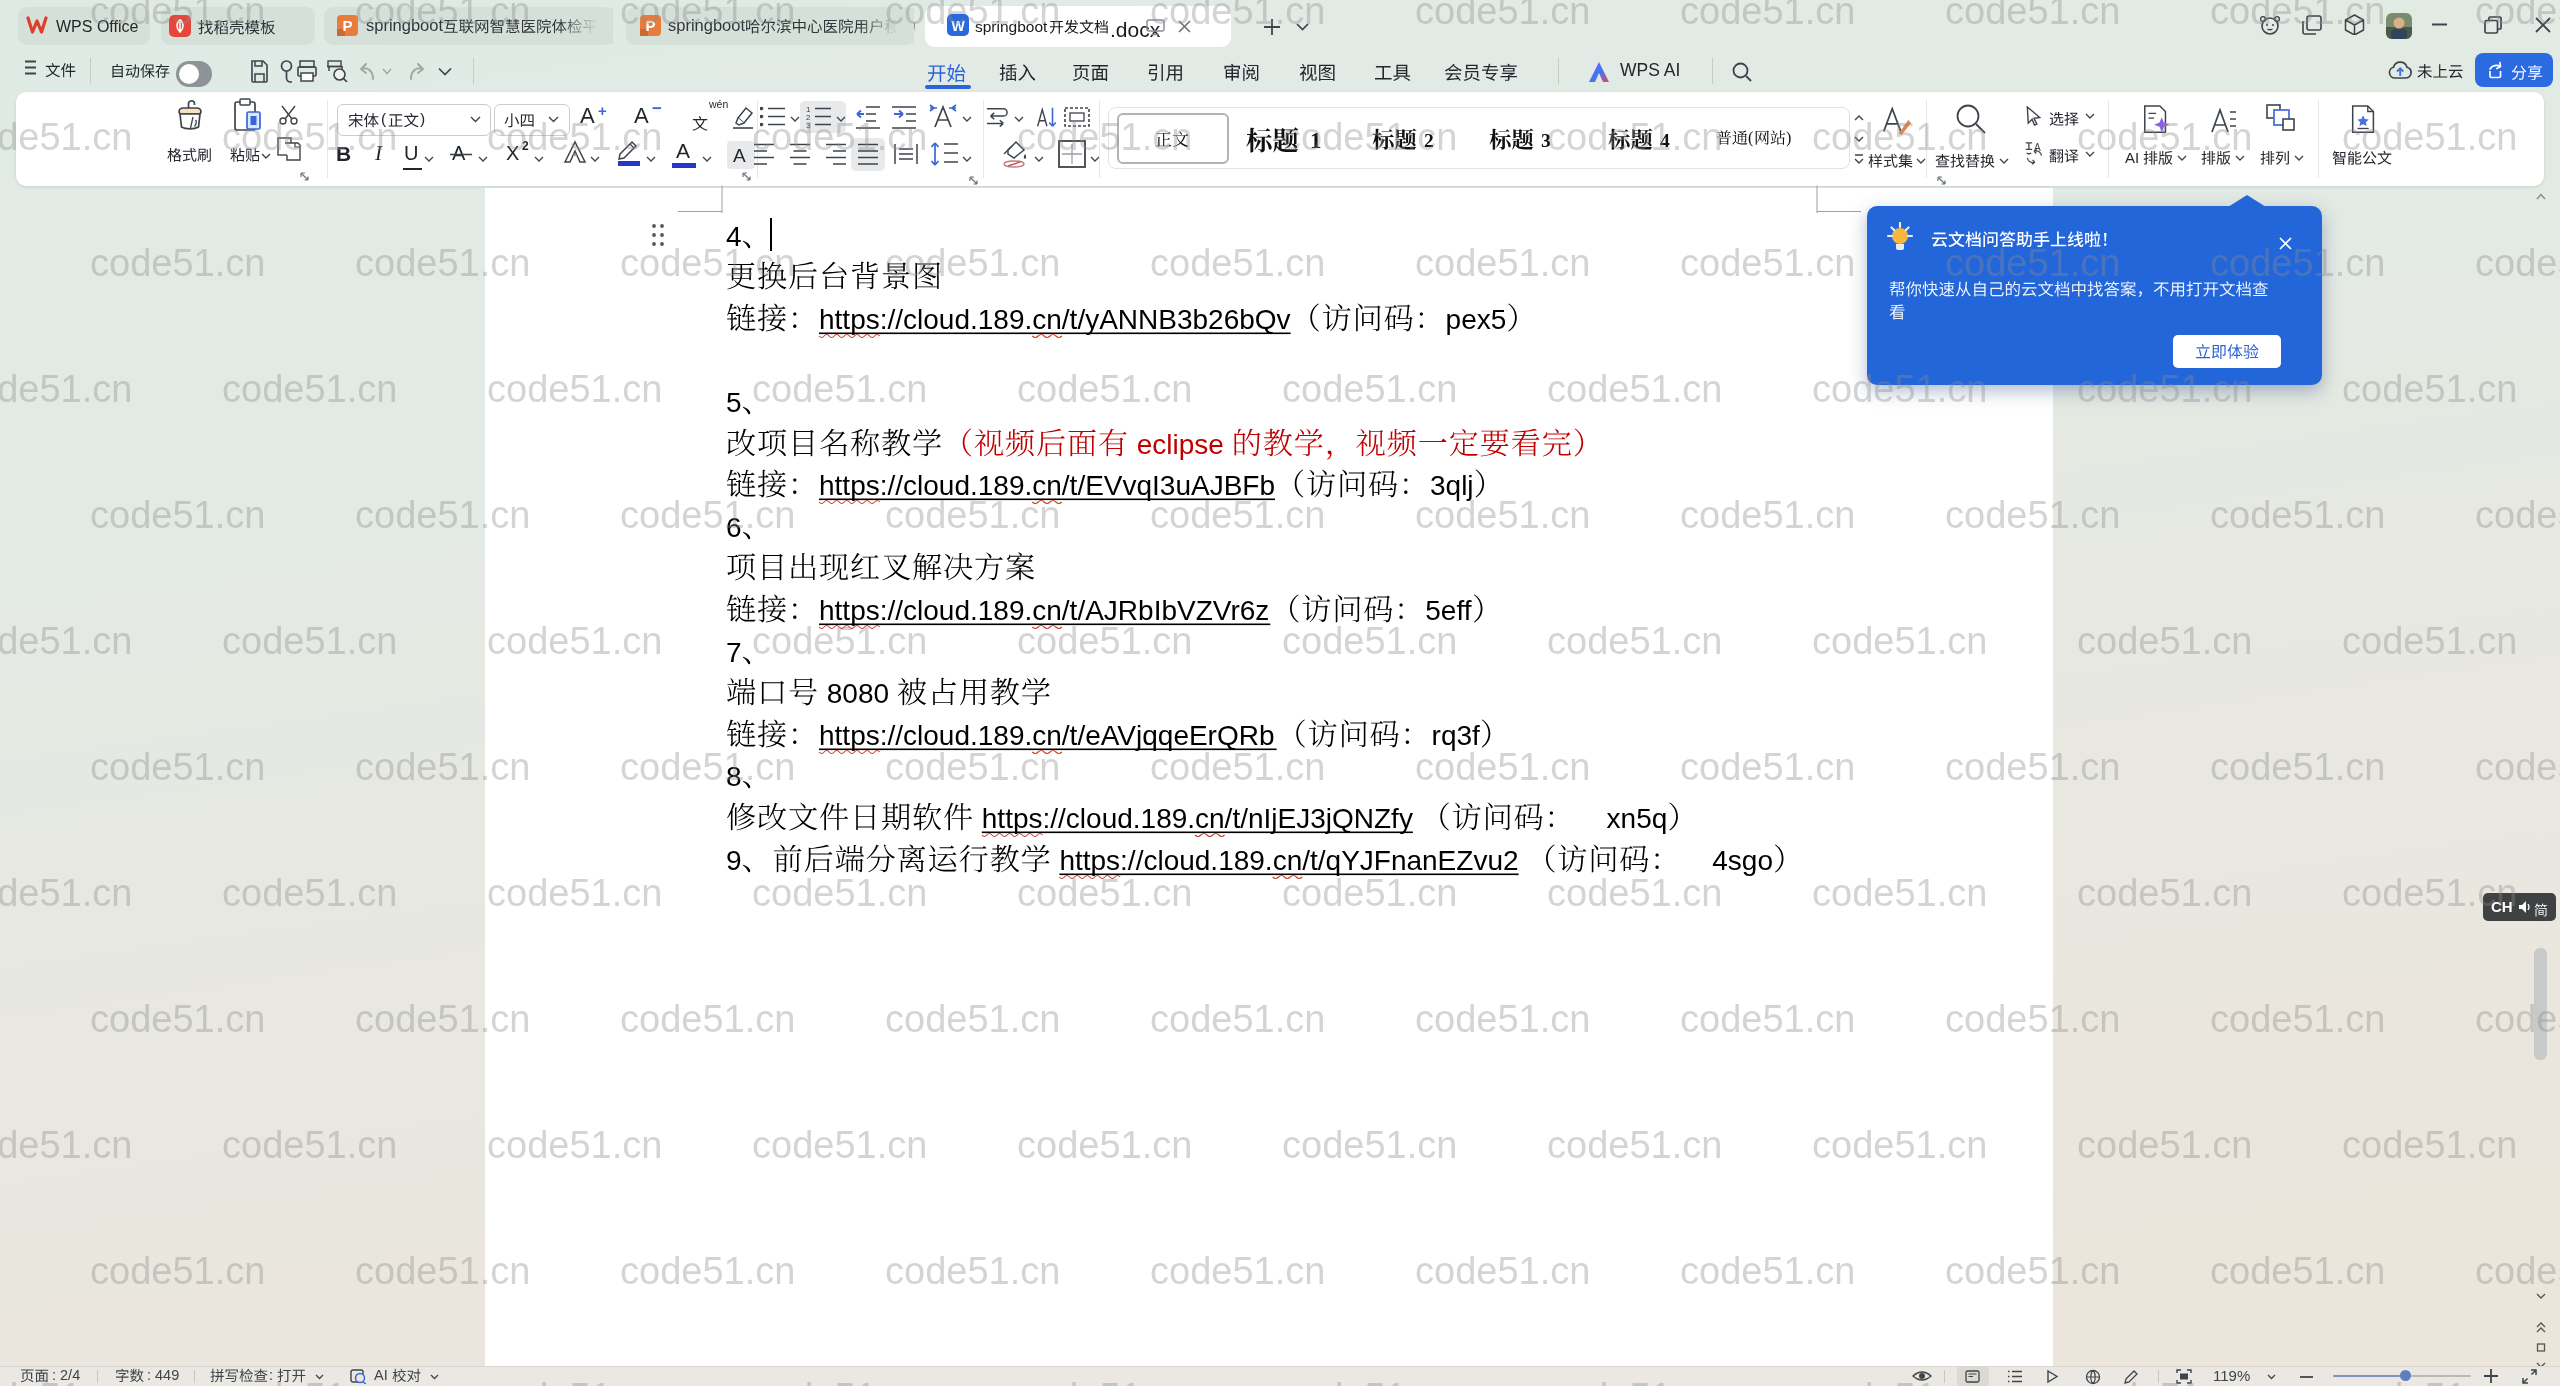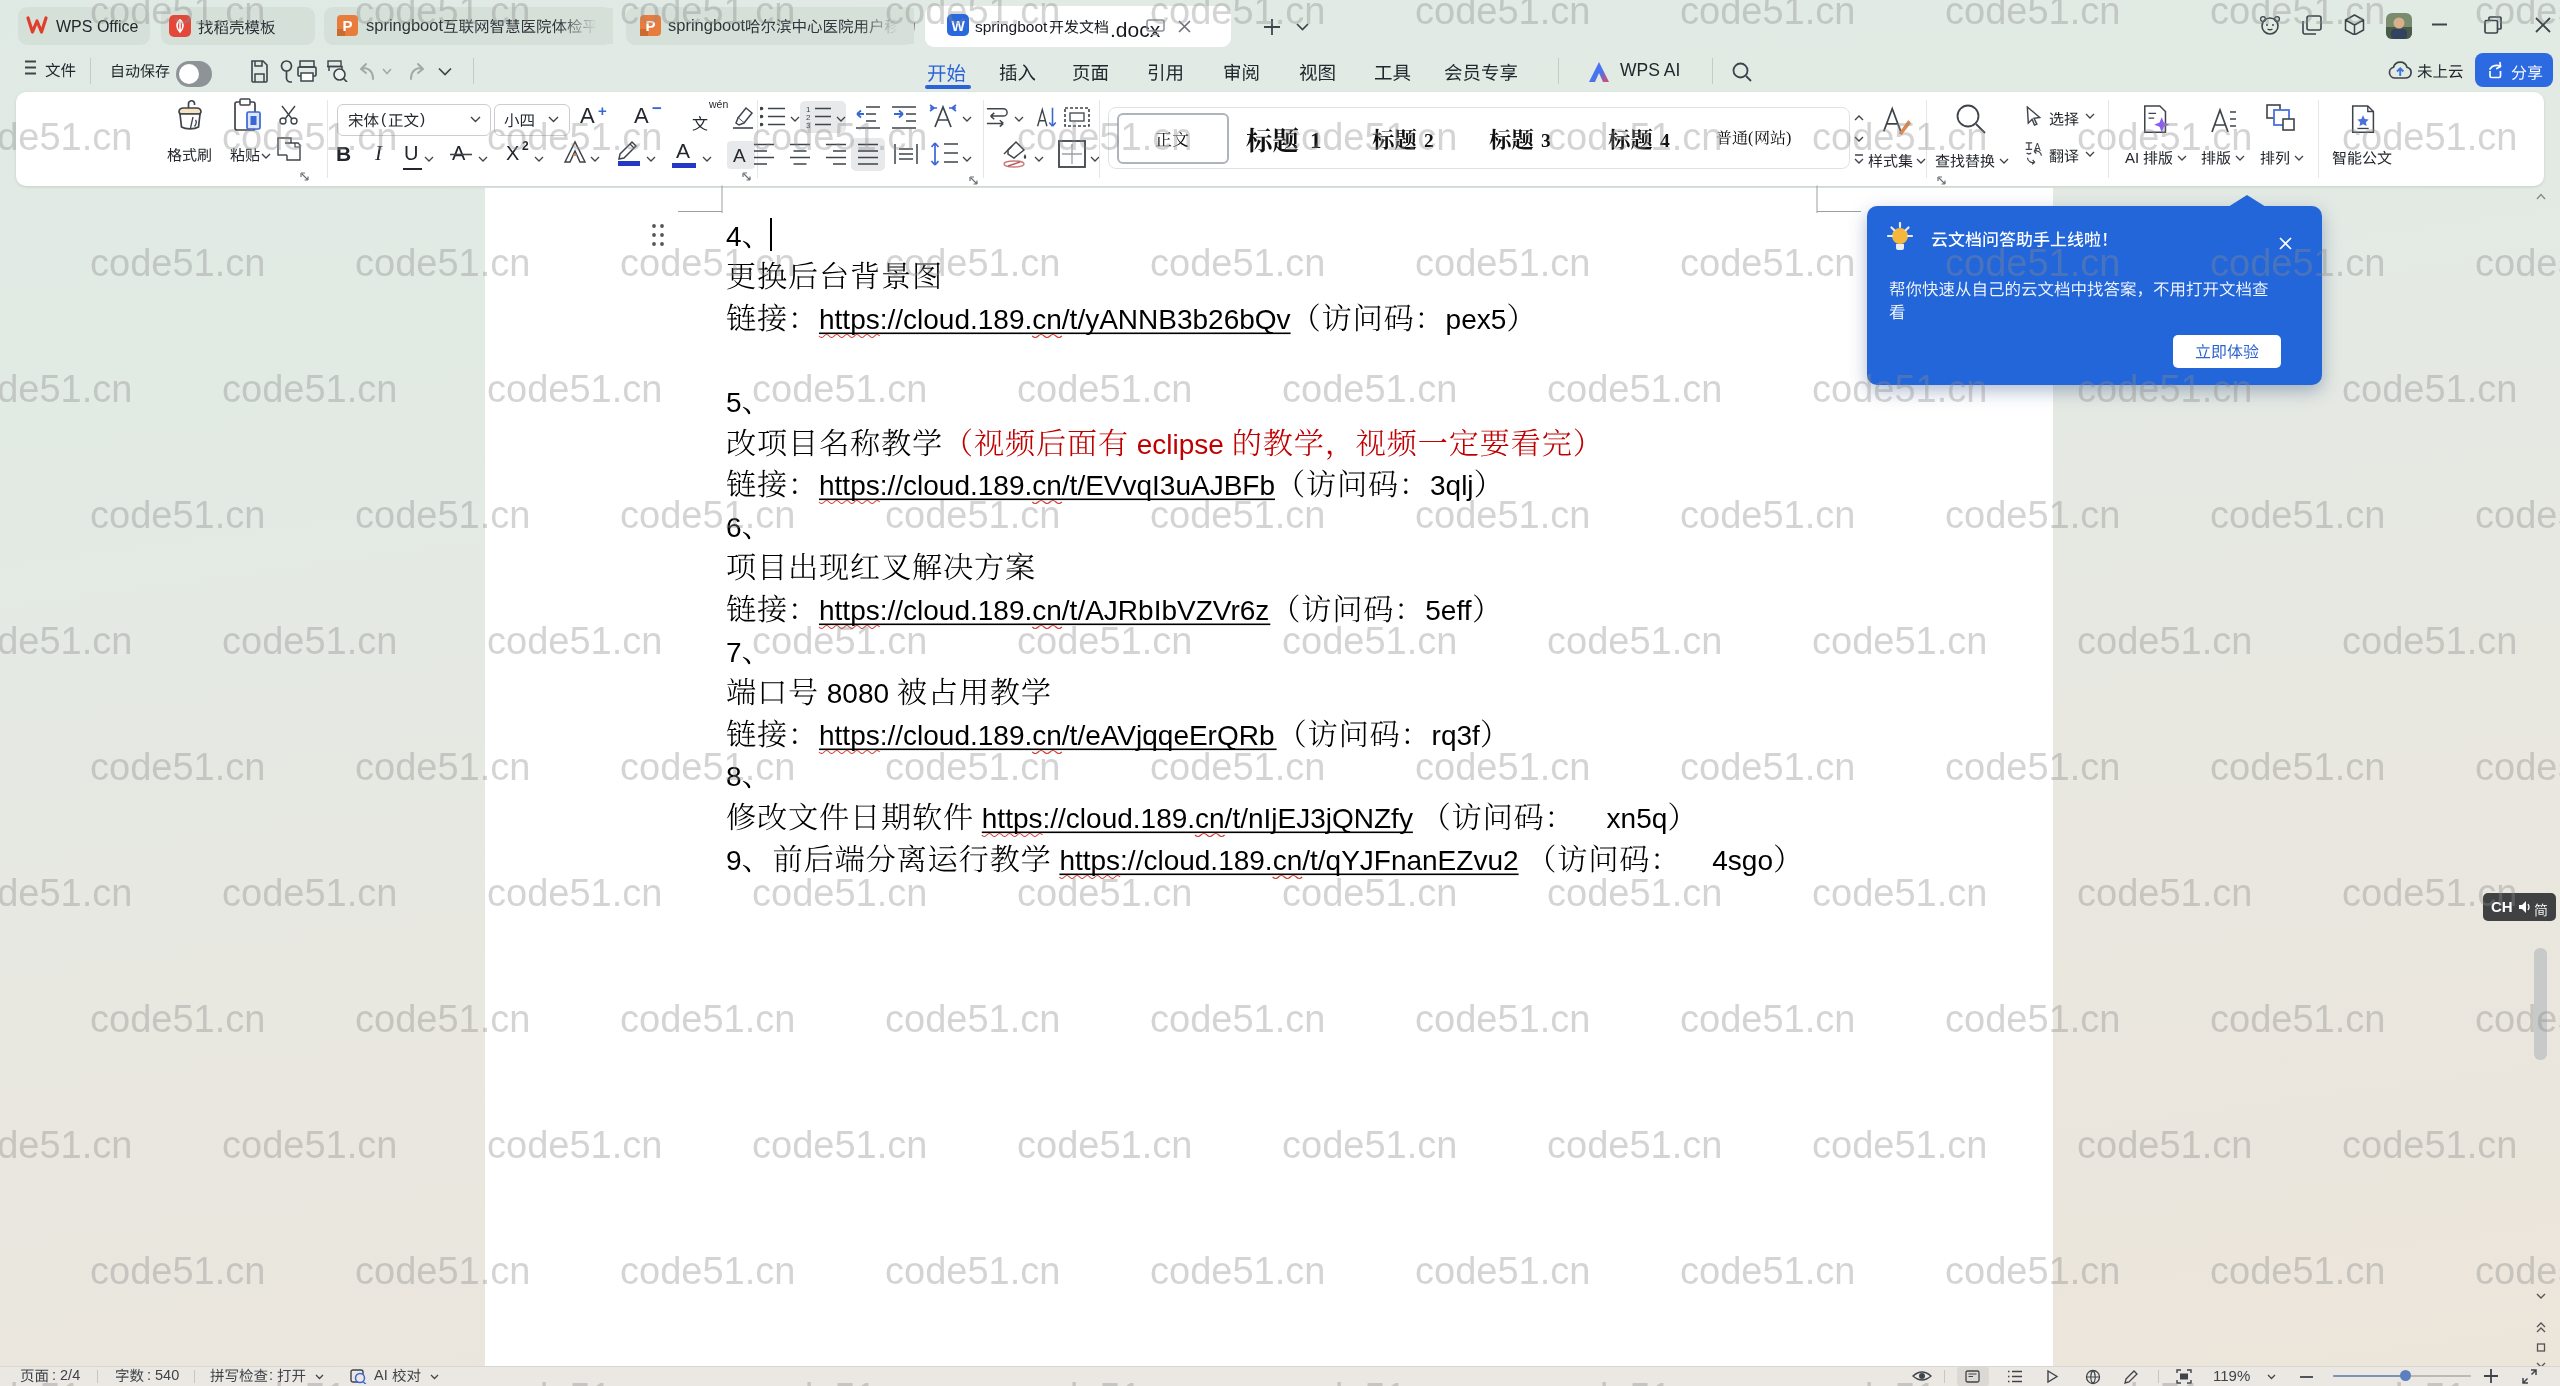--- a/index.html
+++ b/index.html
@@ -752,21 +752,21 @@
 <div style="position:absolute;left:0px;top:1366px;width:2560px;height:20px;background:#ebe7e2;"></div>
 <div style="position:absolute;left:0px;top:1366px;width:2560px;height:1px;background:#d9d5d0;"></div>
 <svg style="position:absolute;left:20px;top:1365.0px;overflow:visible" width="33" height="21" viewBox="0 -16.0 33 21">
     <path d="M6.7 -6.7V-4.1C6.7 -2.5 6.1 -0.8 0.7 0.3C1 0.5 1.3 0.9 1.4 1.2C7 -0.1 7.8 -2.1 7.8 -4.1V-6.7ZM7.9 -1.6C9.6 -0.8 11.8 0.4 12.8 1.2L13.5 0.3C12.4 -0.5 10.2 -1.6 8.5 -2.3ZM2.5 -8.6V-1.9H3.6V-7.6H11V-1.9H12.2V-8.6H6.9C7.2 -9.1 7.5 -9.8 7.8 -10.4H13.6V-11.4H1.1V-10.4H6.5C6.3 -9.8 6.1 -9.1 5.8 -8.6Z M20.1 -4.8H23.2V-3.2H20.1ZM20.1 -5.7V-7.3H23.2V-5.7ZM20.1 -2.3H23.2V-0.6H20.1ZM15.3 -11.2V-10.2H20.9C20.8 -9.6 20.7 -8.9 20.5 -8.4H16V1.2H17.1V0.4H26.4V1.2H27.5V-8.4H21.6L22.2 -10.2H28.2V-11.2ZM17.1 -0.6V-7.3H19.1V-0.6ZM26.4 -0.6H24.2V-7.3H26.4Z" fill="#3f444a"></path>
   </svg>
 <div style="position:absolute;left:52px;top:1368px;font-family:'Liberation Sans',sans-serif;font-size:14.5px;color:#3f444a;font-weight:400;white-space:pre;line-height:1">: 2/4</div>
 <div style="position:absolute;left:97px;top:1370px;width:1px;height:13px;background:#c9c5c0;"></div>
 <svg style="position:absolute;left:115px;top:1365.0px;overflow:visible" width="33" height="21" viewBox="0 -16.0 33 21">
     <path d="M6.7 -5.3V-4.4H1V-3.3H6.7V-0.2C6.7 0 6.6 0.1 6.3 0.1C6.1 0.1 5.1 0.1 4.2 0.1C4.4 0.3 4.6 0.8 4.6 1.1C5.9 1.1 6.6 1.1 7.1 1C7.7 0.8 7.8 0.5 7.8 -0.2V-3.3H13.5V-4.4H7.8V-4.9C9.1 -5.6 10.4 -6.6 11.3 -7.5L10.6 -8L10.3 -8H3.4V-7H9.2C8.5 -6.3 7.5 -5.7 6.7 -5.3ZM6.1 -11.9C6.4 -11.6 6.7 -11.1 6.9 -10.7H1.2V-7.7H2.2V-9.6H12.2V-7.7H13.3V-10.7H8.2C8 -11.2 7.6 -11.8 7.2 -12.3Z M20.9 -11.9C20.7 -11.3 20.2 -10.5 19.8 -10L20.5 -9.6C20.9 -10.1 21.4 -10.8 21.8 -11.5ZM15.8 -11.5C16.2 -10.9 16.5 -10.1 16.7 -9.6L17.5 -9.9C17.4 -10.5 17 -11.3 16.6 -11.8ZM20.4 -3.8C20.1 -3 19.6 -2.4 19.1 -1.8C18.5 -2.1 18 -2.4 17.4 -2.6C17.6 -3 17.9 -3.3 18.1 -3.8ZM16.1 -2.2C16.8 -1.9 17.6 -1.6 18.3 -1.2C17.4 -0.5 16.3 -0.1 15.1 0.2C15.3 0.4 15.5 0.8 15.6 1C17 0.7 18.2 0.1 19.2 -0.7C19.7 -0.4 20.1 -0.2 20.5 0.1L21.2 -0.6C20.8 -0.9 20.4 -1.1 19.9 -1.4C20.7 -2.2 21.3 -3.2 21.7 -4.5L21.1 -4.7L20.9 -4.7H18.5L18.9 -5.4L17.9 -5.6C17.8 -5.3 17.6 -5 17.5 -4.7H15.5V-3.8H17C16.7 -3.2 16.4 -2.7 16.1 -2.2ZM18.2 -12.2V-9.5H15.2V-8.6H17.9C17.2 -7.6 16.1 -6.7 15.1 -6.3C15.3 -6.1 15.5 -5.7 15.7 -5.5C16.5 -6 17.5 -6.8 18.2 -7.6V-5.9H19.2V-7.8C19.9 -7.3 20.8 -6.6 21.2 -6.3L21.8 -7.1C21.4 -7.3 20.2 -8.1 19.5 -8.6H22.2V-9.5H19.2V-12.2ZM23.6 -12.1C23.3 -9.5 22.6 -7.1 21.5 -5.6C21.7 -5.4 22.1 -5.1 22.3 -4.9C22.7 -5.4 23 -6.1 23.3 -6.8C23.6 -5.4 24 -4 24.6 -2.9C23.8 -1.5 22.6 -0.4 21 0.3C21.2 0.5 21.5 1 21.6 1.2C23.1 0.4 24.2 -0.6 25.1 -1.9C25.8 -0.6 26.7 0.3 27.9 1C28 0.8 28.3 0.4 28.6 0.2C27.4 -0.5 26.4 -1.5 25.7 -2.9C26.4 -4.4 26.9 -6.2 27.3 -8.4H28.2V-9.4H24.1C24.3 -10.2 24.5 -11 24.6 -11.9ZM26.2 -8.4C26 -6.7 25.7 -5.2 25.1 -4C24.6 -5.3 24.2 -6.8 23.9 -8.4Z" fill="#3f444a"></path>
   </svg>
-<div style="position:absolute;left:147px;top:1368px;font-family:'Liberation Sans',sans-serif;font-size:14.5px;color:#3f444a;font-weight:400;white-space:pre;line-height:1">: 540</div>
+<div style="position:absolute;left:147px;top:1368px;font-family:'Liberation Sans',sans-serif;font-size:14.5px;color:#3f444a;font-weight:400;white-space:pre;line-height:1">: 449</div>
 <div style="position:absolute;left:194px;top:1370px;width:1px;height:13px;background:#c9c5c0;"></div>
 <svg style="position:absolute;left:210px;top:1365.0px;overflow:visible" width="62" height="21" viewBox="0 -16.0 62 21">
     <path d="M6.6 -11.7C7.1 -10.9 7.6 -9.8 7.8 -9.1L8.8 -9.6C8.6 -10.3 8 -11.3 7.5 -12.1ZM2.4 -12.2V-9.3H0.6V-8.2H2.4V-5.1C1.6 -4.8 1 -4.6 0.4 -4.5L0.7 -3.4L2.4 -4V-0.2C2.4 -0 2.3 0 2.1 0C2 0 1.4 0 0.8 0C0.9 0.3 1.1 0.8 1.1 1.1C2 1.1 2.6 1.1 2.9 0.9C3.3 0.7 3.4 0.4 3.4 -0.2V-4.3L4.9 -4.8L4.7 -5.8L3.4 -5.4V-8.2H4.9V-9.3H3.4V-12.2ZM10.6 -8.1V-5.2H8.5V-5.3V-8.1ZM11.7 -12.2C11.4 -11.2 10.9 -9.9 10.4 -9.1H5.7V-8.1H7.5V-5.3V-5.2H5.2V-4.1H7.4C7.3 -2.5 6.8 -0.7 4.9 0.4C5.1 0.6 5.5 1 5.6 1.2C7.7 -0.2 8.3 -2.3 8.5 -4.1H10.6V1.1H11.7V-4.1H13.8V-5.2H11.7V-8.1H13.5V-9.1H11.5C11.9 -9.9 12.4 -10.9 12.9 -11.8Z M15.6 -11.4V-8.6H16.7V-10.4H26.8V-8.6H27.9V-11.4ZM15.8 -3.1V-2.1H24V-3.1ZM18.9 -10.1C18.5 -8.4 18 -6 17.6 -4.6H25.3C25 -1.8 24.7 -0.5 24.3 -0.2C24.1 -0 24 0 23.6 0C23.2 0 22.3 -0 21.3 -0.1C21.5 0.2 21.6 0.6 21.6 0.9C22.6 1 23.5 1 24 1C24.5 0.9 24.9 0.8 25.2 0.5C25.8 -0 26.1 -1.5 26.4 -5.1C26.5 -5.3 26.5 -5.6 26.5 -5.6H19L19.4 -7.5H26.1V-8.4H19.6L19.9 -10Z M35.8 -7.7V-6.7H40.7V-7.7ZM34.8 -5.1C35.2 -4 35.6 -2.6 35.7 -1.6L36.6 -1.9C36.5 -2.8 36 -4.3 35.6 -5.4ZM37.6 -5.6C37.8 -4.5 38.1 -3 38.1 -2.1L39.1 -2.2C39 -3.2 38.7 -4.6 38.4 -5.7ZM31.6 -12.2V-9.4H29.7V-8.4H31.5C31.1 -6.5 30.3 -4.2 29.5 -3.1C29.7 -2.8 29.9 -2.3 30 -2C30.6 -2.9 31.2 -4.4 31.6 -5.9V1.1H32.6V-6.4C33 -5.7 33.4 -4.9 33.6 -4.4L34.2 -5.2C34 -5.6 32.9 -7.3 32.6 -7.8V-8.4H34.1V-9.4H32.6V-12.2ZM38 -12.3C37.1 -10.2 35.3 -8.4 33.5 -7.3C33.7 -7.1 34 -6.6 34.2 -6.4C35.6 -7.4 37.1 -8.9 38.2 -10.5C39.3 -9.1 41 -7.5 42.4 -6.5C42.6 -6.8 42.8 -7.3 43 -7.5C41.5 -8.4 39.7 -10 38.7 -11.4L39 -11.9ZM34 -0.5V0.5H42.6V-0.5H39.9C40.7 -1.9 41.6 -3.8 42.2 -5.4L41.2 -5.7C40.7 -4.1 39.8 -1.9 39 -0.5Z M47.8 -3.2H53.6V-1.9H47.8ZM47.8 -5.1H53.6V-3.9H47.8ZM46.7 -5.9V-1.2H54.8V-5.9ZM44.6 -0.3V0.7H57V-0.3ZM50.2 -12.2V-10.3H44.3V-9.4H49C47.7 -8 45.8 -6.8 44 -6.1C44.3 -5.9 44.6 -5.5 44.7 -5.3C46.7 -6.1 48.9 -7.6 50.2 -9.3V-6.3H51.2V-9.3C52.6 -7.6 54.8 -6.1 56.8 -5.4C56.9 -5.7 57.2 -6.1 57.5 -6.3C55.7 -6.9 53.7 -8.1 52.4 -9.4H57.2V-10.3H51.2V-12.2Z" fill="#3f444a"></path>
   </svg>
 <div style="position:absolute;left:269px;top:1368px;font-family:'Liberation Sans',sans-serif;font-size:14.5px;color:#3f444a;font-weight:400;white-space:pre;line-height:1">: </div>
 <svg style="position:absolute;left:277px;top:1365.0px;overflow:visible" width="33" height="21" viewBox="0 -16.0 33 21">
     <path d="M2.9 -12.2V-9.3H0.7V-8.2H2.9V-5.1C2 -4.9 1.2 -4.7 0.6 -4.5L0.9 -3.4L2.9 -4V-0.3C2.9 -0.1 2.8 -0 2.6 -0C2.4 0 1.8 0 1.1 -0C1.2 0.3 1.4 0.7 1.4 1C2.5 1 3 1 3.4 0.8C3.8 0.6 4 0.3 4 -0.3V-4.3L6.1 -5L6 -6L4 -5.4V-8.2H6V-9.3H4V-12.2ZM6.1 -11V-9.9H10.2V-0.4C10.2 -0.2 10.1 -0.1 9.8 -0.1C9.5 -0.1 8.4 -0.1 7.4 -0.1C7.5 0.2 7.7 0.8 7.8 1.1C9.2 1.1 10.1 1.1 10.6 0.9C11.2 0.7 11.4 0.3 11.4 -0.4V-9.9H13.9V-11Z M23.9 -10.2V-6.1H19.9V-6.7V-10.2ZM15.3 -6.1V-5H18.7C18.5 -3 17.7 -1.1 15.3 0.4C15.6 0.6 16 1 16.2 1.2C18.8 -0.5 19.6 -2.7 19.8 -5H23.9V1.2H25V-5H28.3V-6.1H25V-10.2H27.8V-11.2H15.8V-10.2H18.7V-6.7L18.7 -6.1Z" fill="#3f444a"></path>
   </svg>
 <svg style="position:absolute;left:315px;top:1374px" width="9" height="6" viewBox="0 0 9 6" fill="none">
     <path d="M1 1 L4.5 4.5 L8 1" stroke="#3f444a" stroke-width="1.3"></path>

